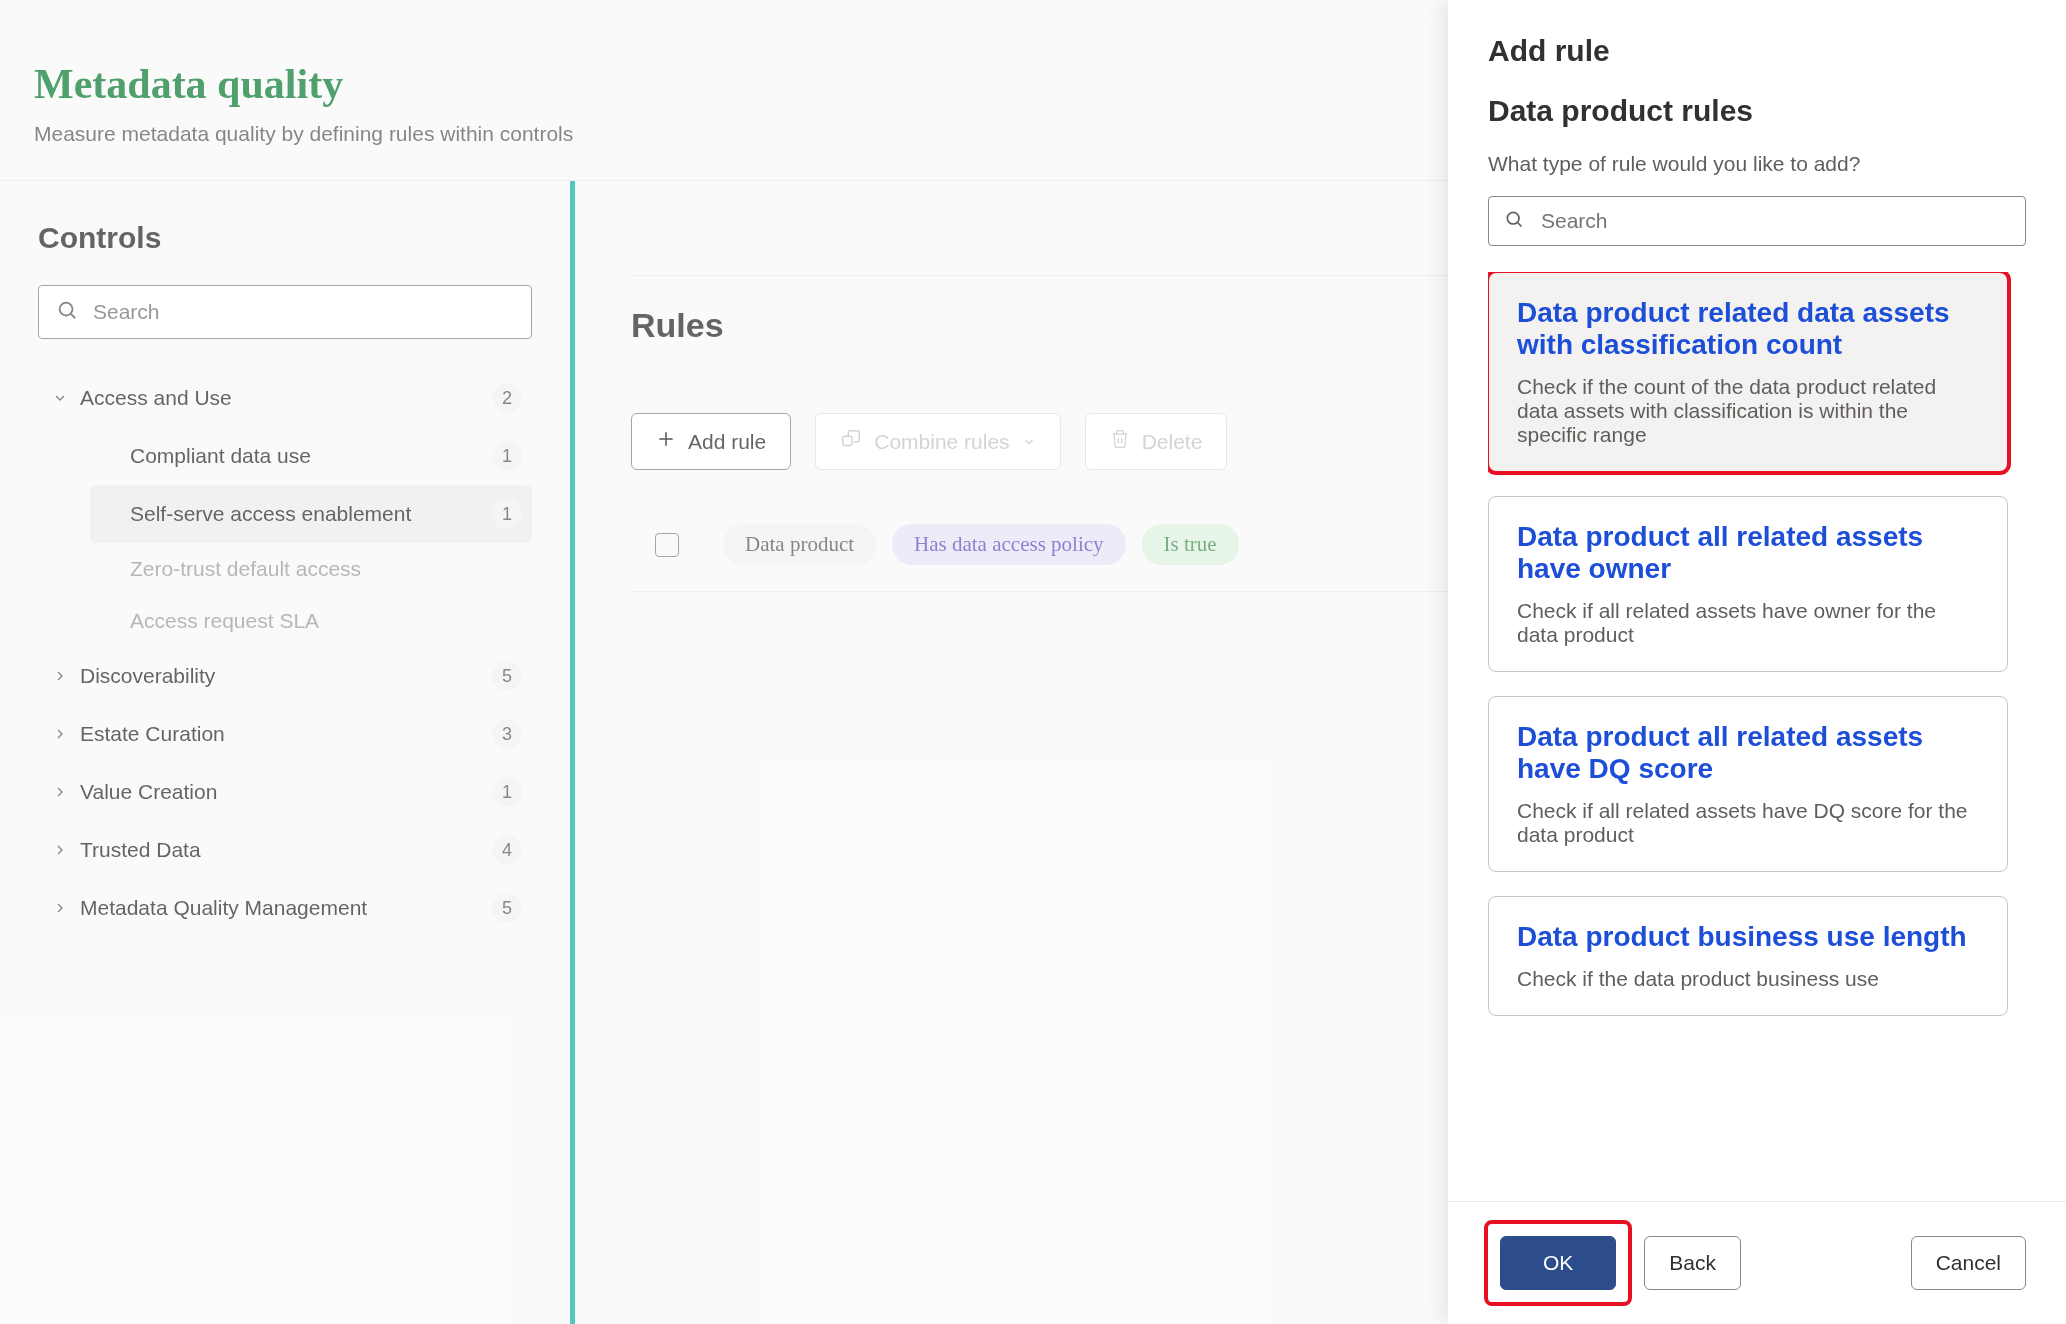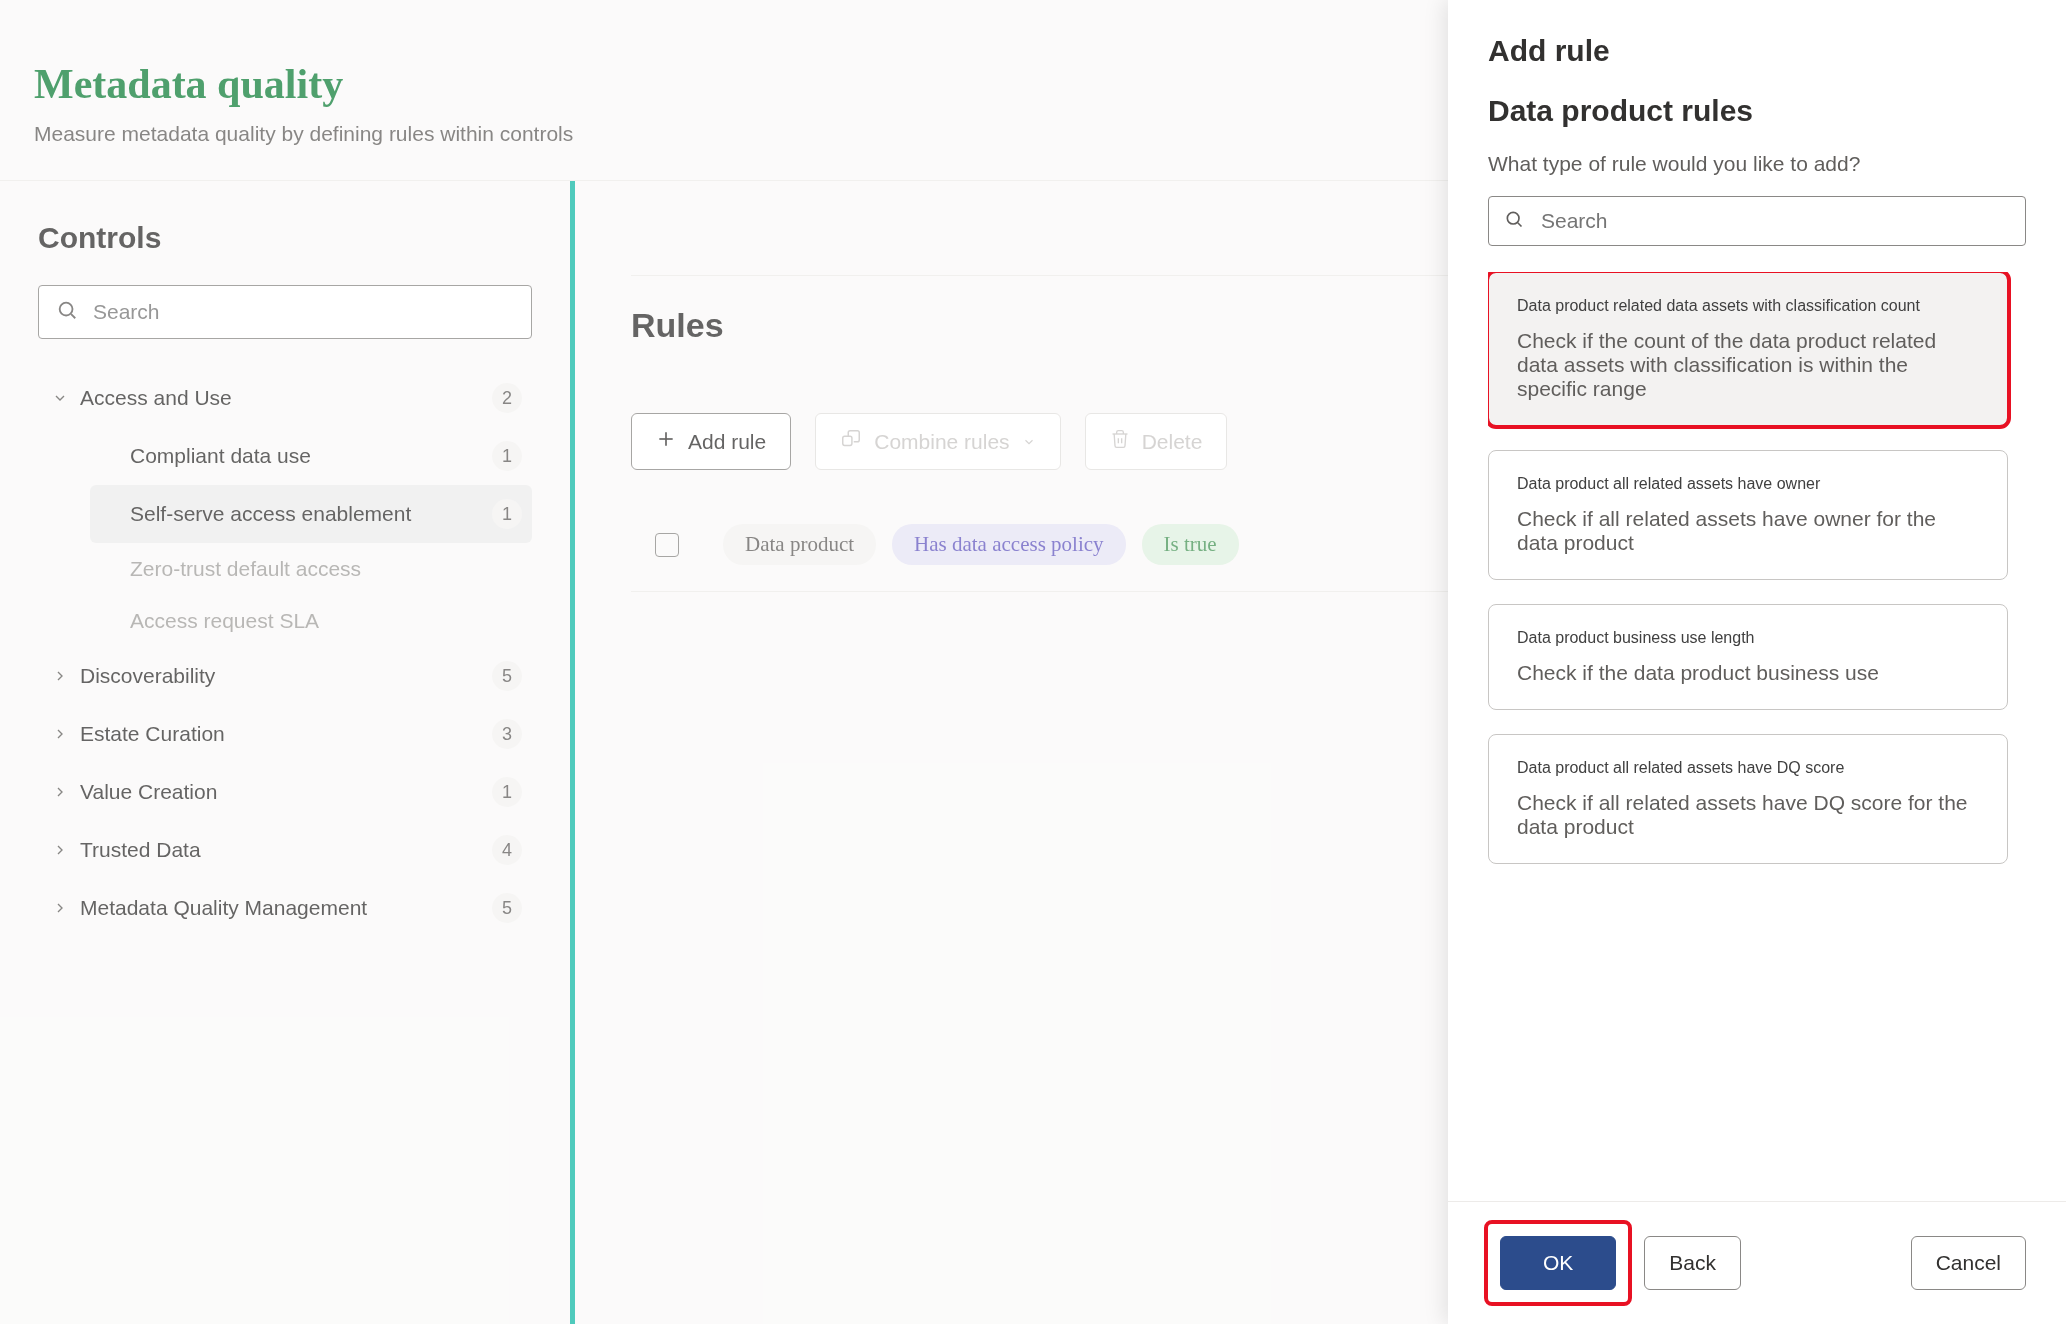--- a/index.html
+++ b/index.html
@@ -239,23 +239,23 @@
       border-radius: 8px;
       padding: 24px 28px;
       background: #fff;
     }
     .rule-card.selected {
       outline: 4px solid #e81123;
       outline-offset: -1px;
       background: #f3f2f1;
     }
     .rule-card-title {
-      font-size: 16px;
-      font-weight: 400;
-      color: #404040;
+      font-size: 28px;
+      font-weight: 700;
+      color: #1d4ed8;
       margin-bottom: 14px;
     }
     .rule-card-desc {
       font-size: 21px;
       color: #605e5c;
     }
     .rule-cards::-webkit-scrollbar { width: 18px; }
     .rule-cards::-webkit-scrollbar-thumb { background: #c8c6c4; border-radius: 2px; }
     .rule-cards::-webkit-scrollbar-button { background: #edebe9; height: 18px; }
 
@@ -460,26 +460,26 @@
       <div class="rule-cards" id="rule-cards">
           <div class="rule-card selected">
             <div class="rule-card-title">Data product related data assets with classification count</div>
             <div class="rule-card-desc">Check if the count of the data product related data assets with classification is within the specific range</div>
           </div>
           <div class="rule-card">
             <div class="rule-card-title">Data product all related assets have owner</div>
             <div class="rule-card-desc">Check if all related assets have owner for the data product</div>
           </div>
           <div class="rule-card">
+            <div class="rule-card-title">Data product all related assets have DQ score</div>
+            <div class="rule-card-desc">Check if all related assets have DQ score for the data product</div>
+          </div>
+          <div class="rule-card">
             <div class="rule-card-title">Data product business use length</div>
             <div class="rule-card-desc">Check if the data product business use</div>
-          </div>
-          <div class="rule-card">
-            <div class="rule-card-title">Data product all related assets have DQ score</div>
-            <div class="rule-card-desc">Check if all related assets have DQ score for the data product</div>
           </div>
         </div>
     </div>
     <div class="panel-footer">
       <span class="btn-primary-highlight">
         <button class="btn-primary">
           <span>OK</span>
         </button>
       </span>
       <button class="btn">

